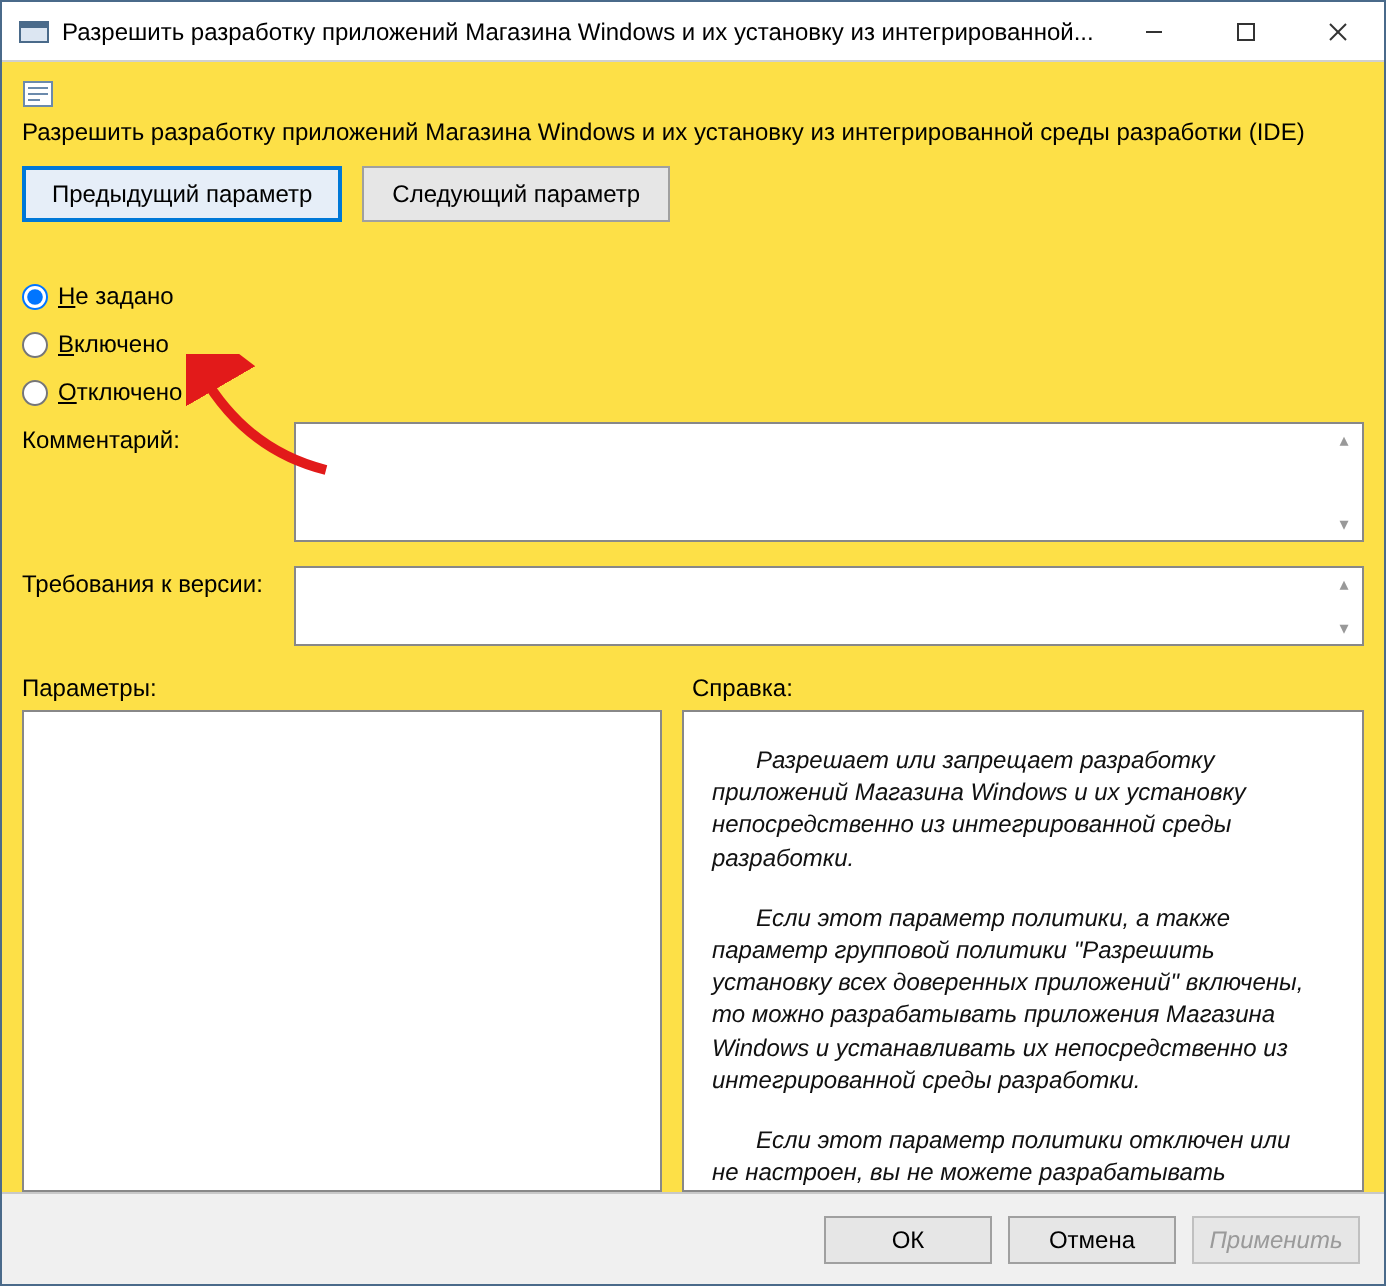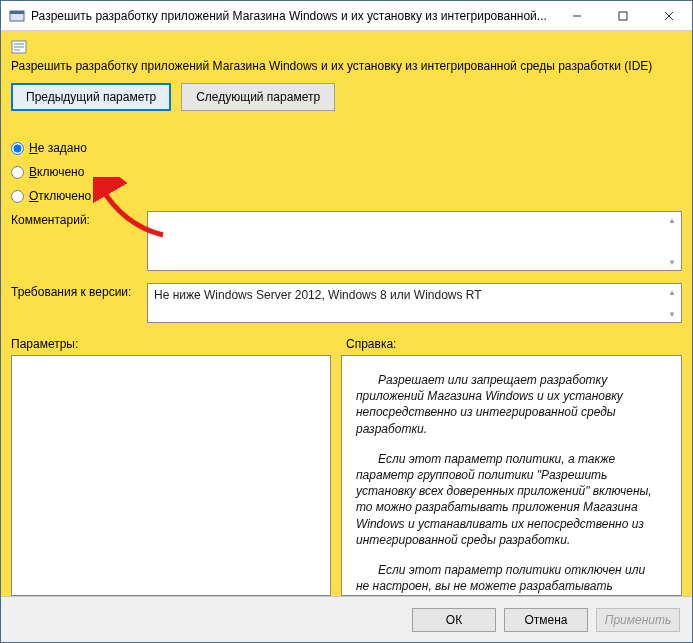--- a/index.html
+++ b/index.html
@@ -167,21 +167,20 @@
             <div class="text"></div>
             <div class="scroll-hint">
                 <span>▴</span>
                 <span>▾</span>
               </div>
           </div>
         </div>
         <div class="field-row">
           <div class="field-label">Требования к версии:</div>
           <div class="field-box short">
-            <div class="text">Не ниже Windows Server 2012, Windows 8 или Windows RT</div>
             <div class="scroll-hint">
                 <span>▴</span>
                 <span>▾</span>
               </div>
           </div>
         </div>
       </div>
     </div>
 
     <div class="pane-labels">

